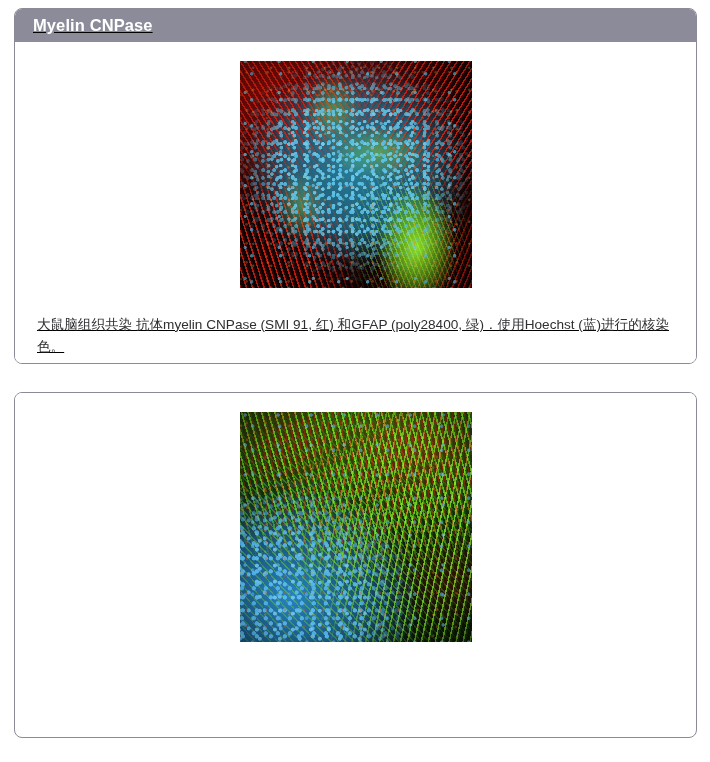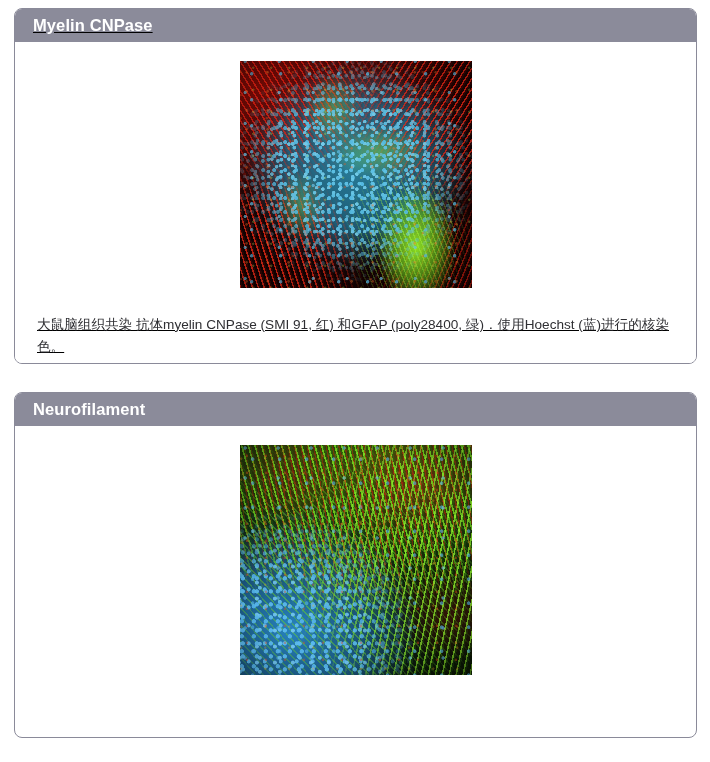--- a/index.html
+++ b/index.html
@@ -281,23 +281,20 @@
           <div class="layer m1-scatter-nuclei"></div>
           <div class="layer m1-speck"></div>
           <div class="layer m1-vig"></div>
         </div>
       </div>
       <p class="caption">大鼠脑组织共染 抗体myelin CNPase (SMI 91, 红) 和GFAP (poly28400, 绿)．使用Hoechst (蓝)进行的核染色。</p>
     </div>
   </section>
 
   <section class="card" id="card-neuro">
-    <header class="card-header">
-      <span class="card-title">Neurofilament</span>
-    </header>
     <div class="card-body">
       <div class="figure-wrap">
         <div class="micro" id="img-neuro" title="Rat brain tissue immunofluorescence: dense green neurofilament fiber meshwork with blue nuclei field at lower left and red GFAP">
           <div class="layer m2-base"></div>
           <div class="layer m2-red-wash"></div>
           <div class="layer m2-fib-a"></div>
           <div class="layer m2-fib-b"></div>
           <div class="layer m2-fib-c"></div>
           <div class="layer m2-red-fib"></div>
           <div class="layer m2-nuclei"></div>

